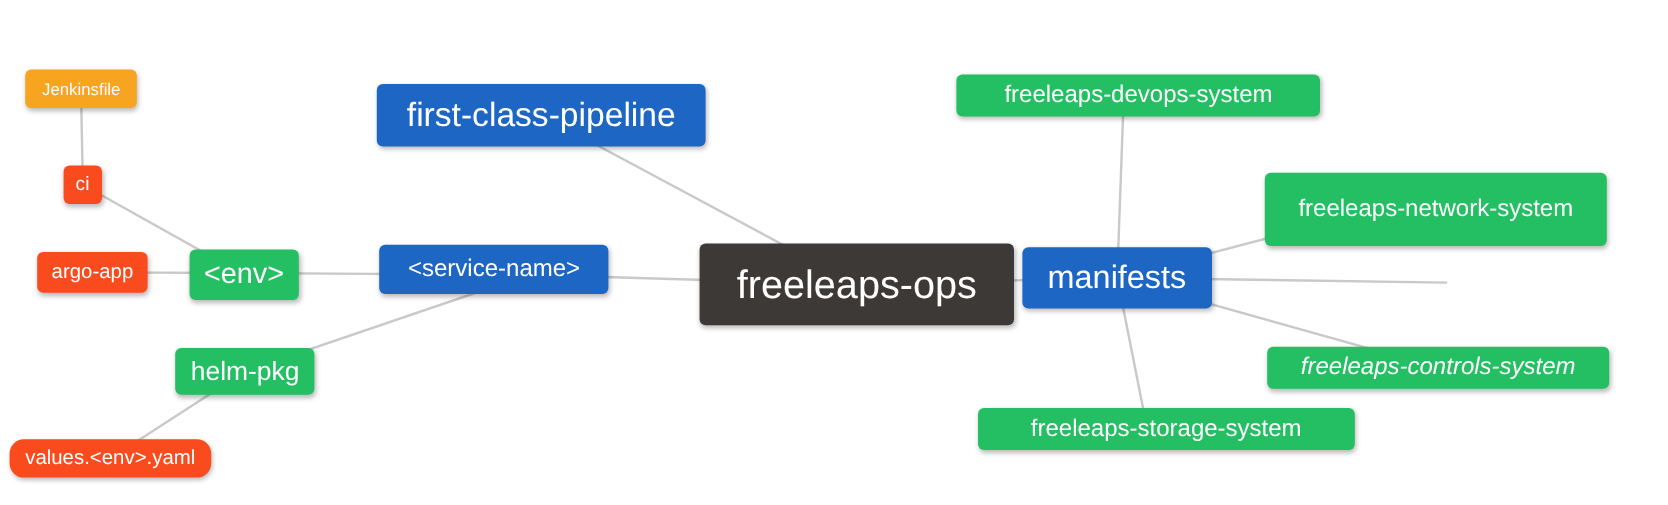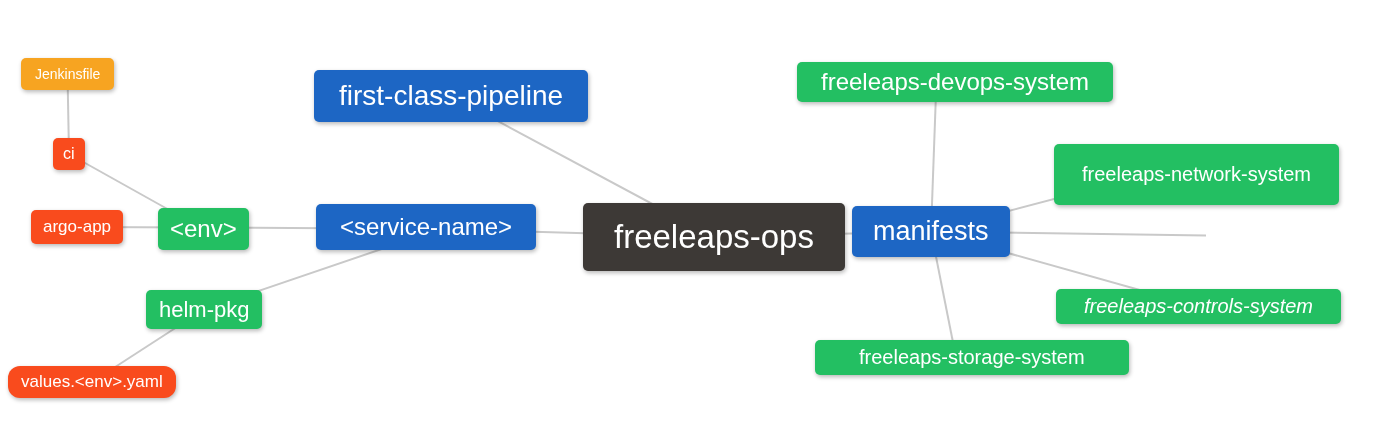--- a/index.html
+++ b/index.html
@@ -43,24 +43,24 @@
   .c-dark   { background: #3d3936; }
 
   
   .n-jenkinsfile          { left: 21px;   top: 26px;  font-size: 14px; padding: 8px 14px; }
   .n-ci                   { left: 53px;   top: 106px; font-size: 16px; padding: 7px 10px; }
   .n-argo-app             { left: 31px;   top: 178px; font-size: 17px; padding: 7px 12px; }
   .n-env                  { left: 158px;  top: 176px; font-size: 24px; padding: 7px 12px; }
   .n-helm-pkg             { left: 146px;  top: 258px; font-size: 22px; padding: 7px 13px; }
   .n-values-env-yaml      { left: 8px;    top: 334px; font-size: 17px; padding: 6px 13px; border-radius: 12px; }
   .n-first-class-pipeline { left: 314px;  top: 38px;  font-size: 28px; padding: 10px 25px; }
-  .n-service-name         { left: 316px;  top: 172px; font-size: 24px; padding: 9px 24px; }
+  .n-service-name         { left: 316px;  top: 172px; font-size: 20px; padding: 9px 24px; }
   .n-freeleaps-ops        { left: 583px;  top: 171px; font-size: 33px; padding: 15px 31px; }
   .n-manifests            { left: 852px;  top: 174px; font-size: 27px; padding: 10px 21px; }
-  .n-devops-system        { left: 797px;  top: 30px;  font-size: 24px; padding: 6px 24px; }
+  .n-devops-system        { left: 797px;  top: 30px;  font-size: 20px; padding: 6px 40px; }
   .n-network-system       { left: 1054px; top: 112px; font-size: 20px; padding: 19px 28px; }
   .n-monitoring-system    { left: 1052px; top: 186px; font-size: 20px; padding: 6px 28px; }
   .n-controls-system      { left: 1056px; top: 257px; font-size: 20px; padding: 6px 28px; font-style: italic; }
   .n-storage-system       { left: 815px;  top: 308px; font-size: 20px; padding: 6px 44px; }
 </style>
 </head>
 <body>
 
 <div class="canvas">
 

